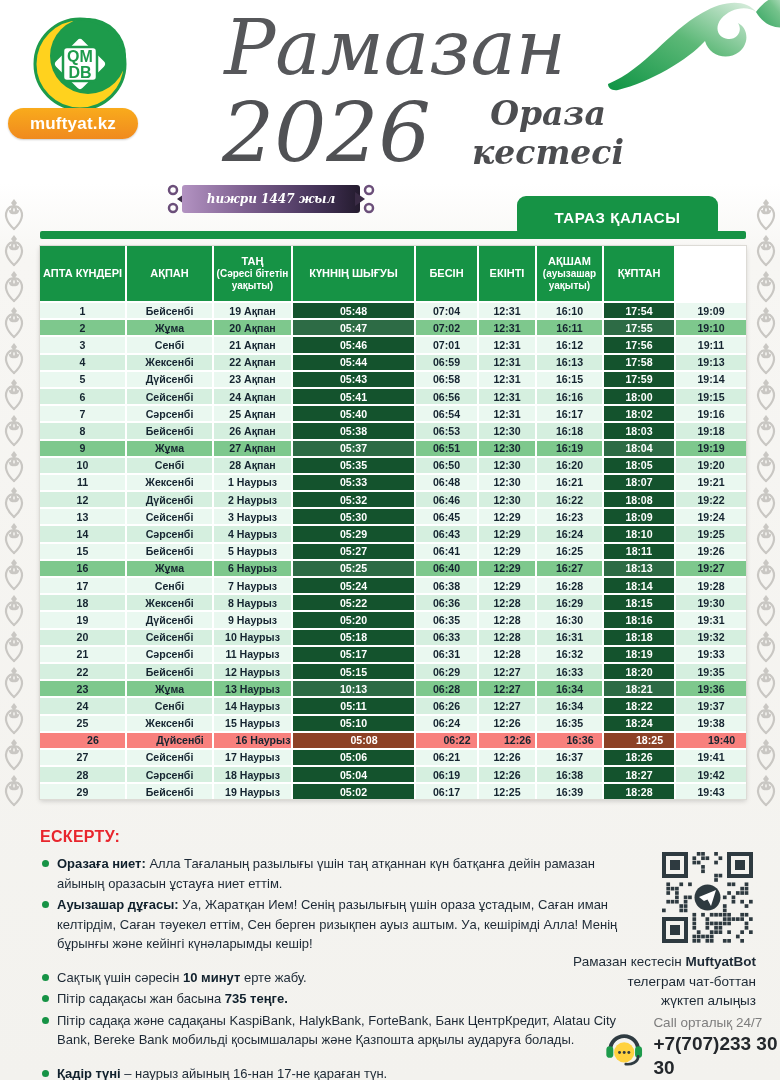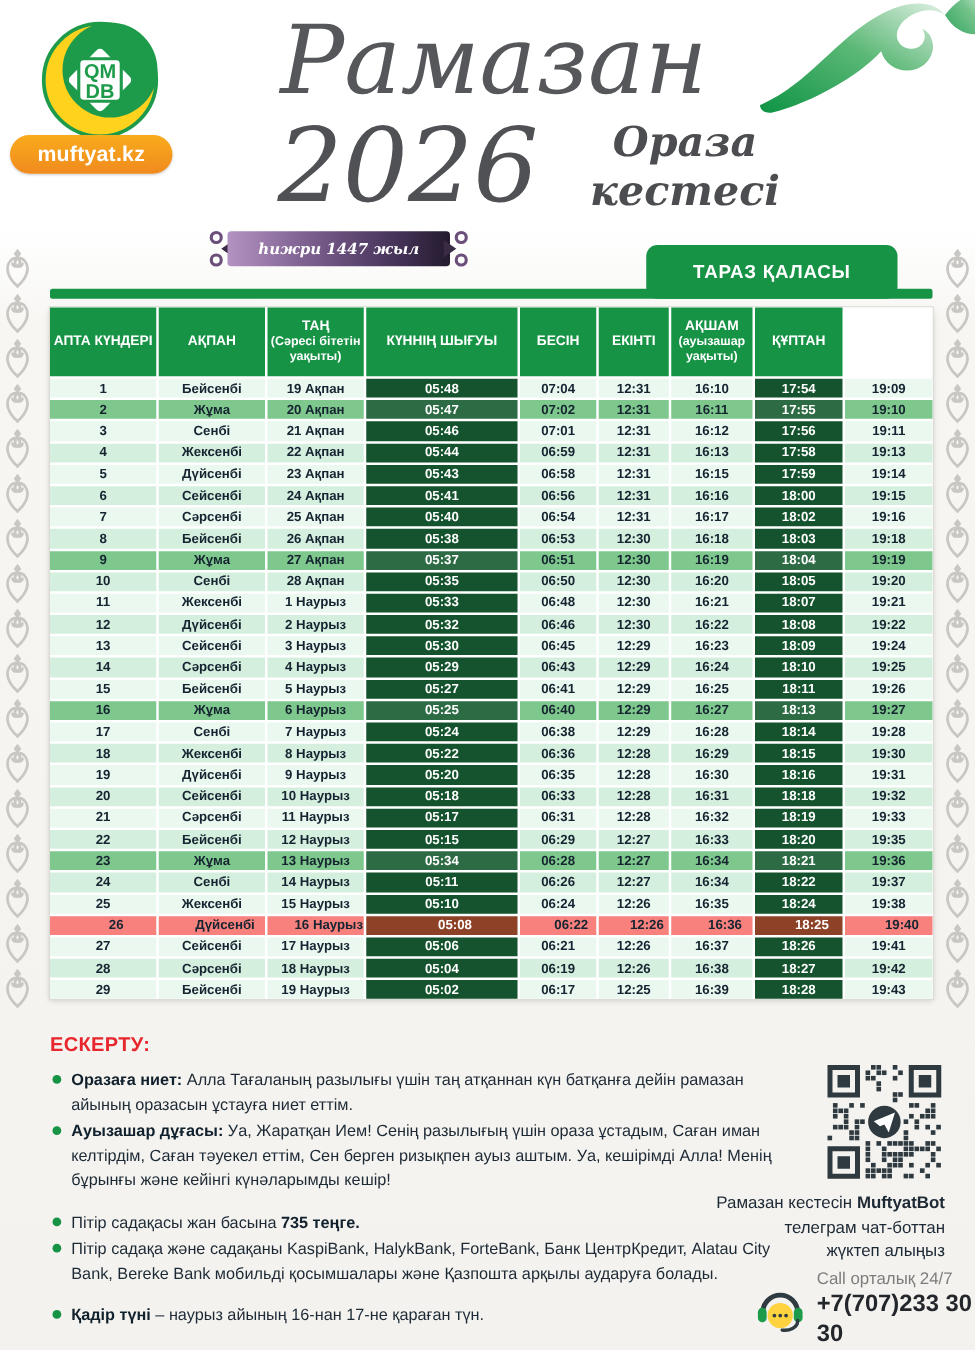--- a/index.html
+++ b/index.html
@@ -432,21 +432,21 @@
           <div class="td">06:29</div>
           <div class="td">12:27</div>
           <div class="td">16:33</div>
           <div class="td green">18:20</div>
           <div class="td">19:35</div>
         </div>
         <div class="t-row friday">
           <div class="td">23</div>
           <div class="td">Жұма</div>
           <div class="td">13 Наурыз</div>
-          <div class="td green">05:34</div>
+          <div class="td green">10:13</div>
           <div class="td">06:28</div>
           <div class="td">12:27</div>
           <div class="td">16:34</div>
           <div class="td green">18:21</div>
           <div class="td">19:36</div>
         </div>
         <div class="t-row mint">
           <div class="td">24</div>
           <div class="td">Сенбі</div>
           <div class="td">14 Наурыз</div>
@@ -517,20 +517,21 @@
 
   <div class="notes">
     <div class="notes-title">ЕСКЕРТУ:</div>
     <ul>
 
     <li><span class="dot"></span><span class="txt"><b>Оразаға ниет:</b> Алла Тағаланың разылығы үшін таң атқаннан күн батқанға дейін рамазан айының оразасын ұстауға ниет еттім.</span></li>
         <li><span class="dot"></span><span class="txt"><b>Ауызашар дұғасы:</b> Уа, Жаратқан Ием! Сенің разылығың үшін ораза ұстадым, Саған иман келтірдім, Саған тәуекел еттім, Сен берген ризықпен ауыз аштым. Уа, кешірімді Алла! Менің бұрынғы және кейінгі күнәларымды кешір!</span></li>
       </ul>
     <ul>
 
+    <li><span class="dot"></span><span class="txt">Сақтық үшін сәресін <b>10 минут</b> ерте жабу.</span></li>
         <li><span class="dot"></span><span class="txt">Пітір садақасы жан басына <b>735 теңге.</b></span></li>
         <li><span class="dot"></span><span class="txt">Пітір садақа және садақаны KaspiBank, HalykBank, ForteBank, Банк ЦентрКредит, Alatau City Bank, Bereke Bank мобильді қосымшалары және Қазпошта арқылы аударуға болады.</span></li>
       </ul>
     <ul>
 
     <li><span class="dot"></span><span class="txt"><b>Қадір түні</b> – наурыз айының 16-нан 17-не қараған түн.</span></li>
       </ul>
   </div>
 
   <div class="qr-wrap">

